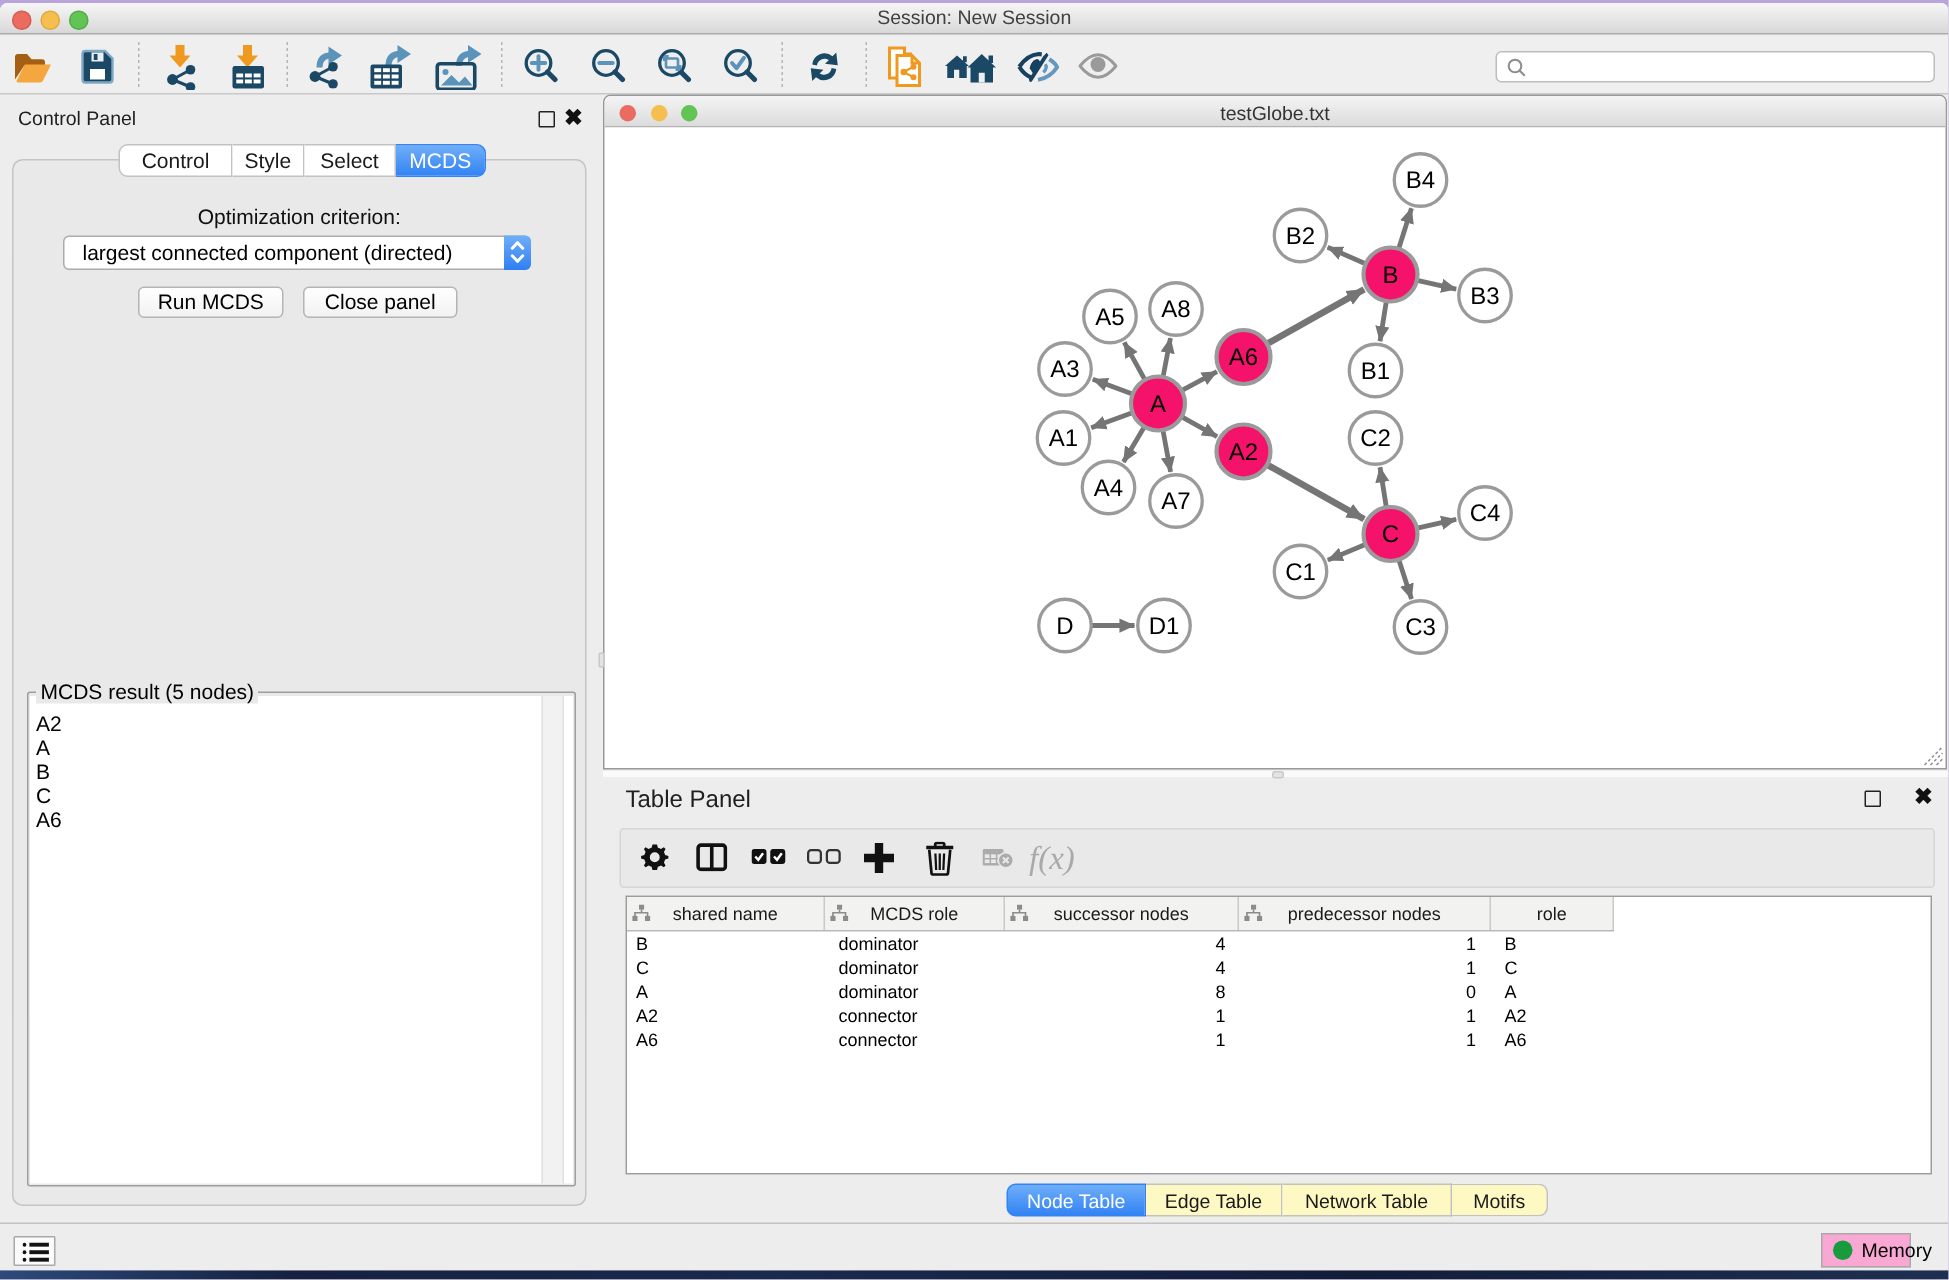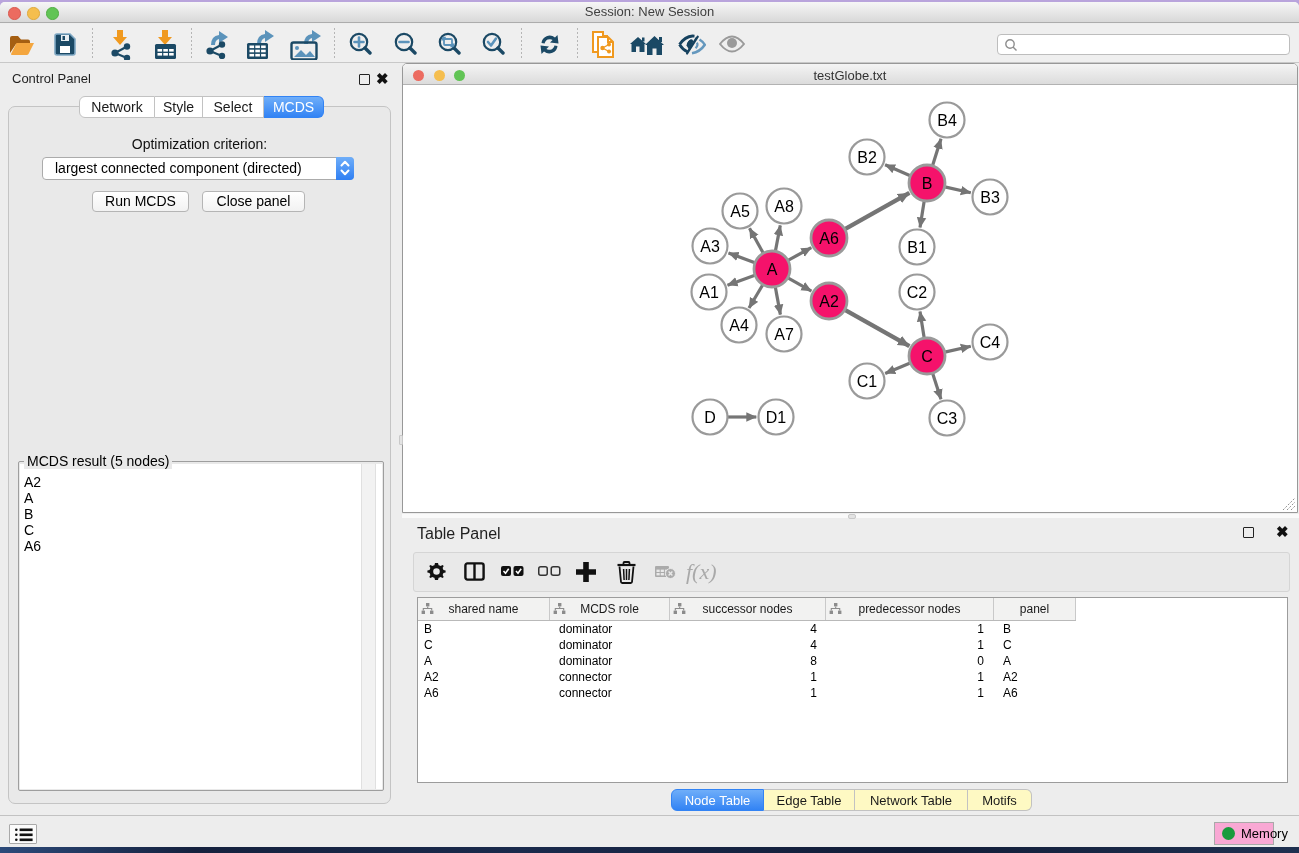--- a/index.html
+++ b/index.html
@@ -219,21 +219,21 @@
           <circle cx="6" cy="6" r="4.2" fill="none" stroke="#8E8E8E" stroke-width="1.4"></circle>
           <line x1="9" y1="9" x2="12.5" y2="12.5" stroke="#8E8E8E" stroke-width="1.4"></line>
         </svg>
       </div>
   </div>
 
   <div id="cp-title">Control Panel</div>
   <div class="hdr-float" style="left:359px; top:72px;"></div>
   <div class="hdr-x" style="left:376px; top:71px;">✖</div>
   <div class="tabbar" style="left:79px; top:94px;">
-    <div class="tab first" style="width:76px;">Network</div>
+    <div class="tab first" style="width:76px;">Control</div>
     <div class="tab" style="width:48px;">Style</div>
     <div class="tab" style="width:61px;">Select</div>
     <div class="tab sel last" style="width:60px;">MCDS</div>
   </div>
   <div id="cp-panel">
     <div id="opt-label">Optimization criterion:</div>
     <div id="dropdown">largest connected component (directed)
       <div id="dd-btn">
           <svg class="abs" style="left:3px; top:3px;" width="12" height="16" viewBox="0 0 12 16">
             <path d="M2.5,5.5 L6,1.8 L9.5,5.5 M2.5,10.5 L6,14.2 L9.5,10.5" fill="none" stroke="#fff" stroke-width="2" stroke-linecap="round" stroke-linejoin="round"></path>
@@ -452,21 +452,21 @@
 <g fill="#8C8C8C">
             <rect x="5" y="0" width="3.4" height="3.4"></rect>
             <rect x="0.6" y="7.6" width="3.4" height="3.4"></rect>
             <rect x="9" y="7.6" width="3.4" height="3.4"></rect>
           </g>
 <path d="M6.7,3.4 V5.5 M2.3,7.6 V5.5 H10.7 V7.6" fill="none" stroke="#8C8C8C" stroke-width="1.1"></path>
 </svg>
         <div class="lbl">predecessor nodes</div>
       </div>
 <div class="th" style="left:576px; width:82px;">
-        <div class="lbl">panel</div>
+        <div class="lbl">role</div>
       </div>
 <div style="position:absolute; left:0; top:22px; width:658px; height:1px; background:#B9B9B9;"></div>
     <div class="trow" style="left:6px; top:23px;">B</div>
 <div class="trow" style="left:141px; top:23px;">dominator</div>
 <div class="trow num" style="left:330px; top:23px; width:69px;">4</div>
 <div class="trow num" style="left:500px; top:23px; width:66px;">1</div>
 <div class="trow" style="left:585px; top:23px;">B</div>
 <div class="trow" style="left:6px; top:39px;">C</div>
 <div class="trow" style="left:141px; top:39px;">dominator</div>
 <div class="trow num" style="left:330px; top:39px; width:69px;">4</div>

